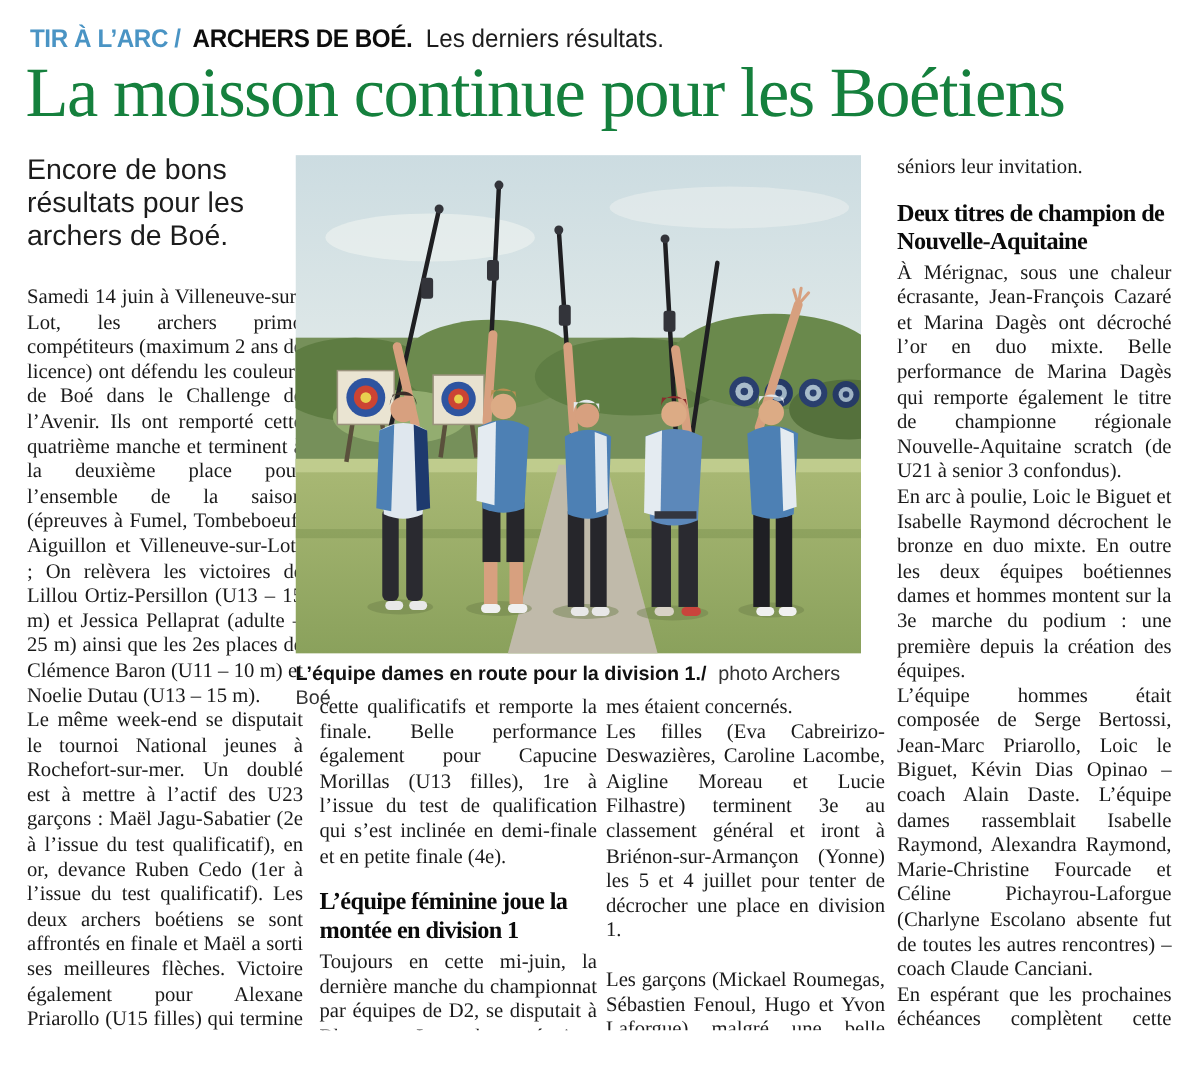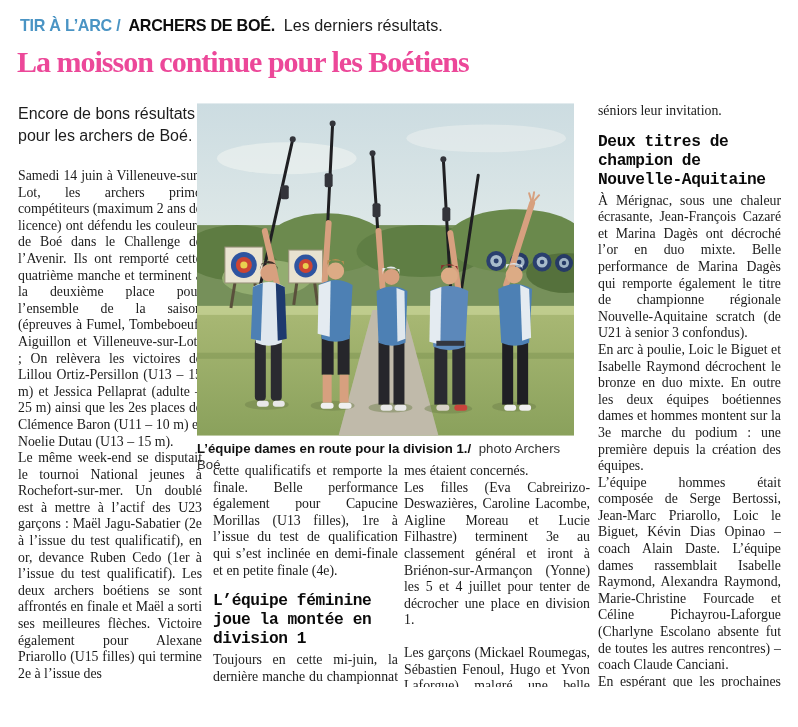--- a/index.html
+++ b/index.html
@@ -7,32 +7,32 @@
         font-family:"Liberation Serif",serif;color:#1a1a1a;}
   
   .kicker{position:absolute;left:20px;top:16px;font-family:"Liberation Sans",sans-serif;
           font-size:17px;font-weight:bold;letter-spacing:-0.3px;white-space:nowrap;
           transform:scaleX(0.95);transform-origin:left center;}
   .k-sport{color:#4a94c4;}
   .k-club{color:#0d0d0d;margin-left:4px;}
   .k-tag{font-weight:normal;color:#1d1d1d;margin-left:5px;letter-spacing:0;}
   
   .headline{position:absolute;left:17px;top:38px;margin:0;width:770px;
-            font-family:"Liberation Serif",serif;font-weight:700;font-size:30px;
-            letter-spacing:-1px;color:#ec4899;line-height:48px;}
+            font-family:"Liberation Serif",serif;font-weight:400;font-size:47px;
+            letter-spacing:-1px;color:#15803d;line-height:48px;}
   
   .col{position:absolute;font-size:13.8px;line-height:16.6px;text-align:justify;}
   .col p{margin:0;}
   #col1{left:18px;top:103px;width:184px;}
   #col2{left:213px;top:463px;width:185px;}
   #col3{left:404px;top:463px;width:186px;}
   #col4{left:598px;top:103px;width:183px;}
-  .standfirst{font-family:"Liberation Sans",sans-serif;font-size:16px;line-height:22px;
+  .standfirst{font-family:"Liberation Sans",sans-serif;font-size:19px;line-height:22px;
               text-align:left;color:#1c1c1c;margin:0 0 21px 0;}
-  .subhead{font-family:Liberation Mono, monospace;font-weight:bold;font-size:16.2px;
+  .subhead{font-family:Liberation Serif, serif;font-weight:bold;font-size:16.2px;
            line-height:19px;letter-spacing:-0.4px;margin:13px 0 3px 0;text-align:left;color:#0a0a0a;}
   .gap-before{margin-top:16px !important;}
   .byline{font-family:"Liberation Sans",sans-serif;font-weight:bold;font-size:16px;
           margin-top:3px !important;text-align:left;color:#0d0d0d;}
   
   .photo-block{position:absolute;left:197px;top:103px;width:377px;margin:0;}
   .photo{display:block;width:377px;height:333px;}
   .caption{font-family:"Liberation Sans",sans-serif;font-size:13.2px;line-height:16px;
            margin-top:5px;text-align:left;color:#111;}
   .cap-bold{font-weight:bold;}

